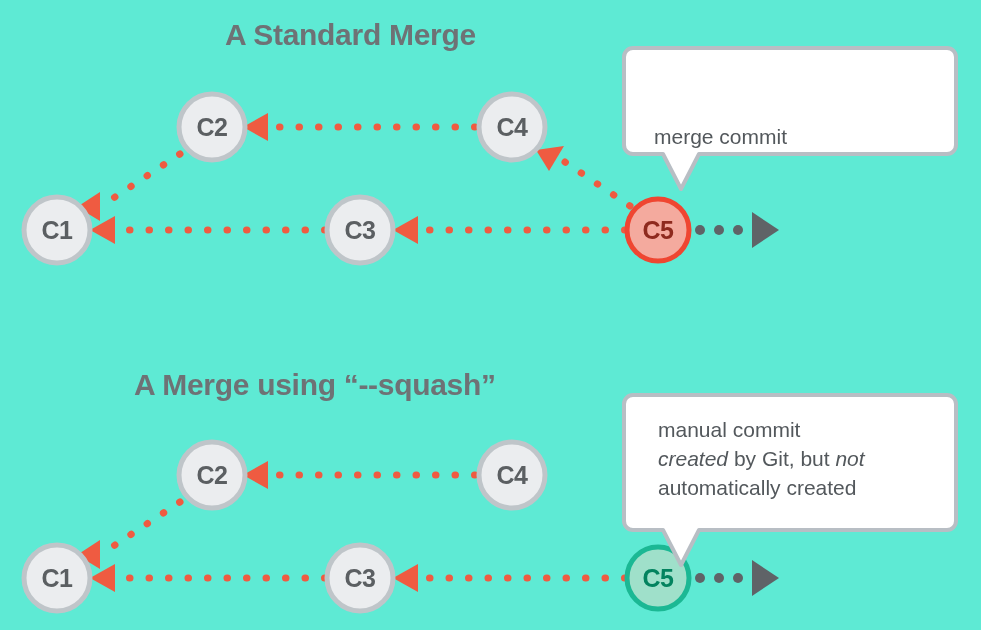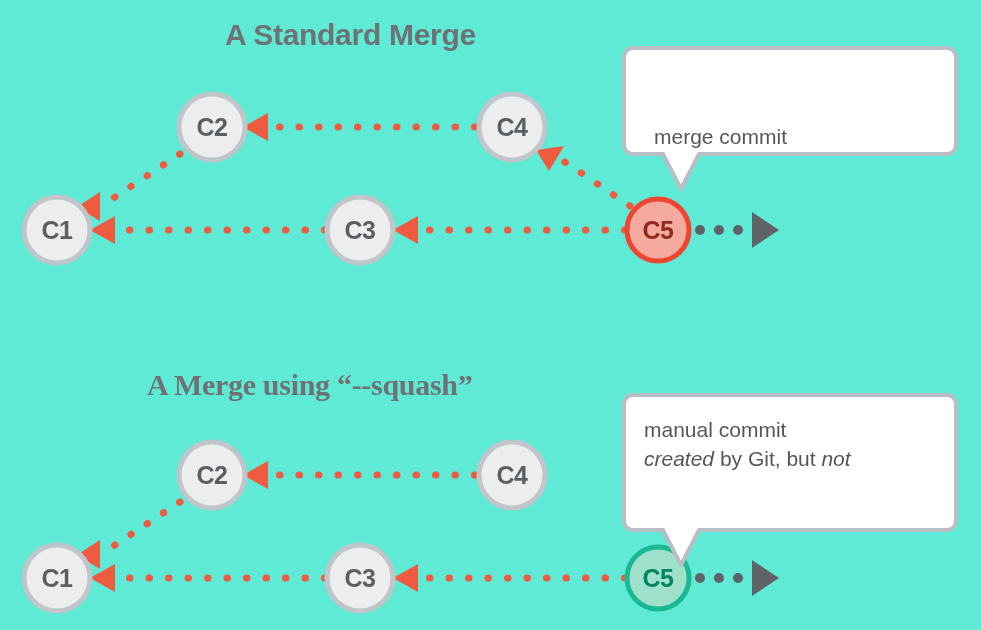--- a/index.html
+++ b/index.html
@@ -31,23 +31,22 @@
     font-size: 30px;
     letter-spacing: -0.3px;
     color: #6e7275;
     white-space: nowrap;
   }
   #title-standard-merge {
     left: 225px;
     top: 18px;
   }
   #title-squash-merge {
-    left: 147px;
+    left: 134px;
     top: 368px;
-    font-family: Liberation Serif, serif;
   }
   .node-label {
     position: absolute;
     font-family: "Liberation Sans", sans-serif;
     font-weight: bold;
     font-size: 25px;
     letter-spacing: -0.5px;
     text-align: center;
     transform: translate(-50%, -50%);
     pointer-events: none;
@@ -59,21 +58,21 @@
 
   .callout-text {
     position: absolute;
     font-family: "Liberation Sans", sans-serif;
     font-size: 21px;
     line-height: 29px;
     color: #53585c;
     white-space: nowrap;
   }
   #callout-text-standard { left: 654px; top: 78px; margin-top: 44px; }
-  #callout-text-squash   { left: 644px; top: 415px; }
+  #callout-text-squash   { left: 658px; top: 415px; }
   .callout-text em { font-style: italic; }
 </style>
 </head>
 <body>
 
 <div id="canvas">
 
   <svg class="svg-layer" viewBox="0 0 981 630" xmlns="http://www.w3.org/2000/svg">
 
     <g>
@@ -214,15 +213,16 @@
   <div class="node-label gray" style="left:512px; top:475px;">C4</div>
   <div class="node-label green" style="left:658px; top:578px;">C5</div>
 
   <div class="callout-text" id="callout-text-standard">
     <div>merge commit</div>
   </div>
 
   <div class="callout-text" id="callout-text-squash">
     <div>manual commit</div>
     <div><em>created</em><span> by Git, but </span><em>not</em></div>
+    <div>automatically created</div>
   </div>
 
 </div>
 
 </body></html>

